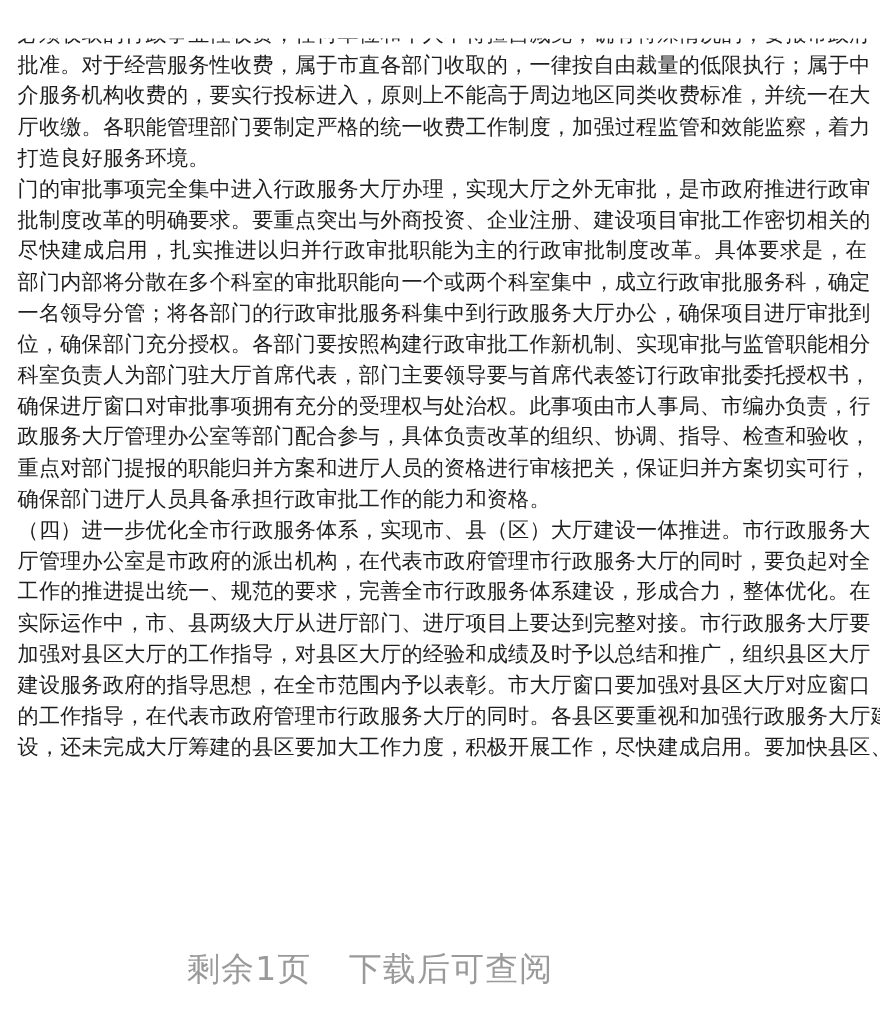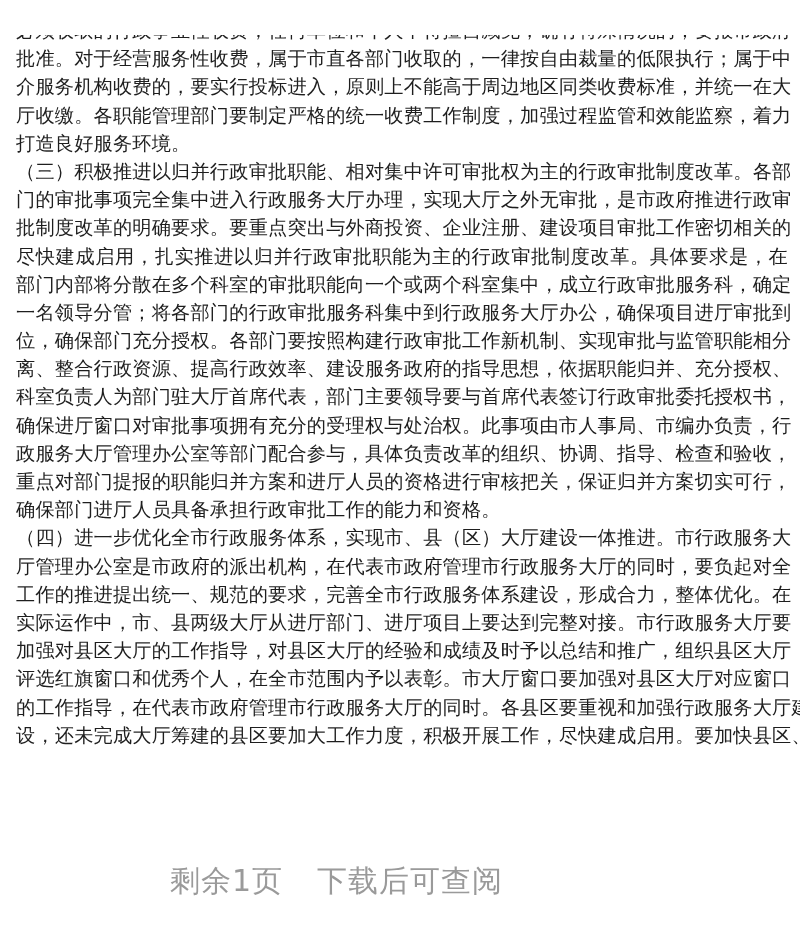--- a/index.html
+++ b/index.html
@@ -25,39 +25,37 @@
   <div class="watermark" style="left:520px; top:220px;"></div>
   <div class="watermark" style="left:170px; top:640px;"></div>
   <div class="watermark" style="left:560px; top:600px;"></div>
 
   <div class="doc" id="doc">
       <div class="line justify">必须收取的行政事业性收费，任何单位和个人不得擅自减免，确有特殊情况的，要报市政府</div>
       <div class="line justify">批准。对于经营服务性收费，属于市直各部门收取的，一律按自由裁量的低限执行；属于中</div>
       <div class="line justify">介服务机构收费的，要实行投标进入，原则上不能高于周边地区同类收费标准，并统一在大</div>
       <div class="line justify">厅收缴。各职能管理部门要制定严格的统一收费工作制度，加强过程监管和效能监察，着力</div>
       <div class="line">打造良好服务环境。</div>
-      <div class="line justify">（三）积极推进以归并行政审批职能、相对集中许可审批权为主的行政审批制度改革。各部</div>
       <div class="line justify">门的审批事项完全集中进入行政服务大厅办理，实现大厅之外无审批，是市政府推进行政审</div>
       <div class="line justify">批制度改革的明确要求。要重点突出与外商投资、企业注册、建设项目审批工作密切相关的</div>
       <div class="line justify">尽快建成启用，扎实推进以归并行政审批职能为主的行政审批制度改革。具体要求是，在</div>
       <div class="line justify">部门内部将分散在多个科室的审批职能向一个或两个科室集中，成立行政审批服务科，确定</div>
       <div class="line justify">一名领导分管；将各部门的行政审批服务科集中到行政服务大厅办公，确保项目进厅审批到</div>
       <div class="line justify">位，确保部门充分授权。各部门要按照构建行政审批工作新机制、实现审批与监管职能相分</div>
-      <div class="line justify">离、整合行政资源、提高行政效率、建设服务政府的指导思想，依据职能归并、充分授权、</div>
       <div class="line justify">科室负责人为部门驻大厅首席代表，部门主要领导要与首席代表签订行政审批委托授权书，</div>
       <div class="line justify">确保进厅窗口对审批事项拥有充分的受理权与处治权。此事项由市人事局、市编办负责，行</div>
       <div class="line justify">政服务大厅管理办公室等部门配合参与，具体负责改革的组织、协调、指导、检查和验收，</div>
       <div class="line justify">重点对部门提报的职能归并方案和进厅人员的资格进行审核把关，保证归并方案切实可行，</div>
       <div class="line">确保部门进厅人员具备承担行政审批工作的能力和资格。</div>
       <div class="line justify">（四）进一步优化全市行政服务体系，实现市、县（区）大厅建设一体推进。市行政服务大</div>
       <div class="line justify">厅管理办公室是市政府的派出机构，在代表市政府管理市行政服务大厅的同时，要负起对全</div>
       <div class="line justify">工作的推进提出统一、规范的要求，完善全市行政服务体系建设，形成合力，整体优化。在</div>
       <div class="line justify">实际运作中，市、县两级大厅从进厅部门、进厅项目上要达到完整对接。市行政服务大厅要</div>
       <div class="line justify">加强对县区大厅的工作指导，对县区大厅的经验和成绩及时予以总结和推广，组织县区大厅</div>
-      <div class="line justify">评选红旗窗口和优秀个人，在全市范围内予以表彰。市大厅窗口要加强对县区大厅对应窗口</div>
+      <div class="line justify">建设服务政府的指导思想，在全市范围内予以表彰。市大厅窗口要加强对县区大厅对应窗口</div>
       <div class="line justify">的工作指导，在代表市政府管理市行政服务大厅的同时。各县区要重视和加强行政服务大厅建</div>
       <div class="line justify">设，还未完成大厅筹建的县区要加大工作力度，积极开展工作，尽快建成启用。要加快县区、</div>
     </div>
 
   <div class="more">
     <span>剩余1页</span><span class="gap"></span><span>下载后可查阅</span>
   </div>
 </div>
 
 </body></html>

